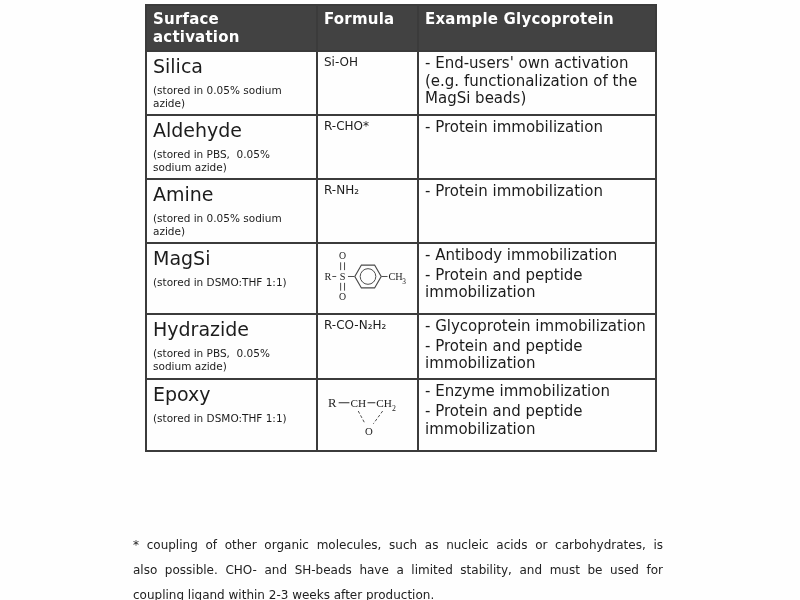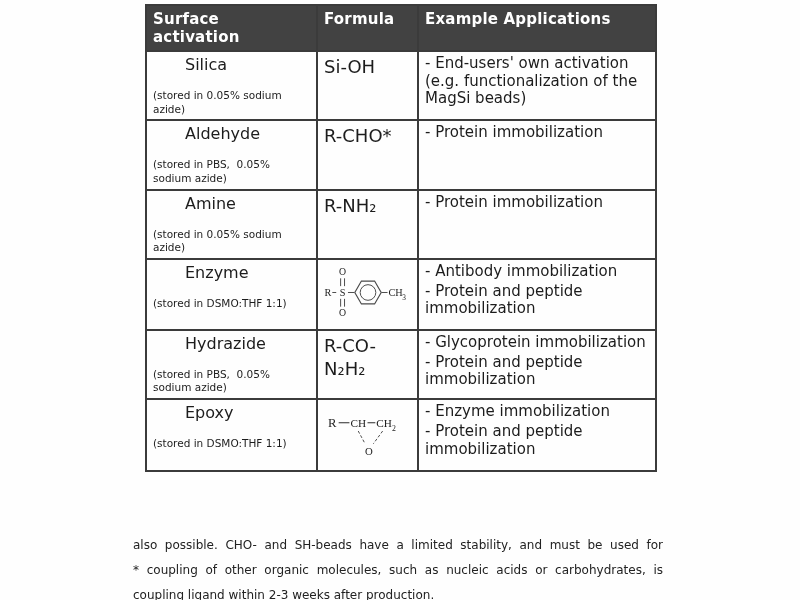--- a/index.html
+++ b/index.html
@@ -26,23 +26,23 @@
     vertical-align:top;padding:3px 6px 3px 6px;
     overflow:hidden;
   }
   .chem-table th{
     background:var(--header-bg);color:var(--header-text);
     text-align:left;font-size:15px;font-weight:bold;
     padding-top:4px;padding-bottom:4px;letter-spacing:0.2px;
   }
   .chem-table th + th{border-left:2px solid #ef4444;}
 
-  .row-title{font-size:16px;line-height:1.25;color:var(--text);margin-left:32px;}
-  .row-storage{font-size:10.5px;line-height:1.3;margin-top:14px;color:var(--text);white-space:pre-wrap;}
-  .formula{font-size:18px;line-height:1.3;color:var(--text);}
+  .row-title{font-size:19px;line-height:1.25;color:var(--text);}
+  .row-storage{font-size:10.5px;line-height:1.3;margin-top:5px;color:var(--text);white-space:pre-wrap;}
+  .formula{font-size:12px;line-height:1.3;color:var(--text);}
   .app-line{font-size:15px;line-height:1.18;margin:0 0 2px 0;color:var(--text);}
   .struct-svg{display:block;margin:1px auto 0 auto;}
   .struct-svg text{fill:var(--text);font-family:"Liberation Serif","DejaVu Serif",serif;}
   .struct-svg line,.struct-svg polygon,.struct-svg circle{stroke:#4a4a4a;fill:none;}
 
   .footnote{
     position:absolute;left:133px;top:533px;width:530px;
     font-size:12px;color:#222222;
   }
   .footnote .jline{text-align:justify;text-align-last:justify;line-height:25px;}
@@ -56,21 +56,21 @@
   <table class="chem-table">
     <colgroup>
       <col style="width:171px">
       <col style="width:101px">
       <col style="width:238px">
     </colgroup>
     <thead>
       <tr>
         <th>Surface activation</th>
         <th>Formula</th>
-        <th>Example Applications</th>
+        <th>Example Glycoprotein</th>
       </tr>
     </thead>
     <tbody>
         <tr style="height: 59px;">
           <td class="cell-name">
             <div class="row-title">Silica</div>
             <div class="row-storage">(stored in 0.05% sodium azide)</div>
           </td>
           <td class="cell-formula">
             <div class="formula">Si-OH</div>
@@ -98,21 +98,21 @@
           </td>
           <td class="cell-formula">
             <div class="formula">R-NH₂</div>
           </td>
           <td class="cell-apps">
             <div class="app-line">- Protein immobilization</div>
           </td>
         </tr>
         <tr style="height: 71px;">
           <td class="cell-name">
-            <div class="row-title">Enzyme</div>
+            <div class="row-title">MagSi</div>
             <div class="row-storage">(stored in DSMO:THF 1:1)</div>
           </td>
           <td class="cell-formula">
             <svg width="88" height="56" viewBox="0 0 90 56" class="struct-svg">
               <text x="19" y="11" font-size="10" text-anchor="middle">O</text>
               <line x1="17" y1="14" x2="17" y2="22" stroke-width="1"></line>
               <line x1="21" y1="14" x2="21" y2="22" stroke-width="1"></line>
               <text x="4" y="32" font-size="10.5" text-anchor="middle">R</text>
               <line x1="8.5" y1="28.5" x2="12.5" y2="28.5" stroke-width="1"></line>
               <text x="19" y="32" font-size="10.5" text-anchor="middle">S</text>
@@ -165,18 +165,18 @@
           </td>
           <td class="cell-apps">
             <div class="app-line">- Enzyme immobilization</div>
             <div class="app-line">- Protein and peptide immobilization</div>
           </td>
         </tr>
       </tbody>
   </table>
 
   <div class="footnote">
+    <div class="jline">* coupling of other organic molecules, such as nucleic acids or carbohydrates, is</div>
     <div class="jline">also possible. CHO- and SH-beads have a limited stability, and must be used for</div>
-    <div class="jline">* coupling of other organic molecules, such as nucleic acids or carbohydrates, is</div>
     <div class="lline">coupling ligand within 2-3 weeks after production.</div>
   </div>
 
 </div>
 
 </body></html>

